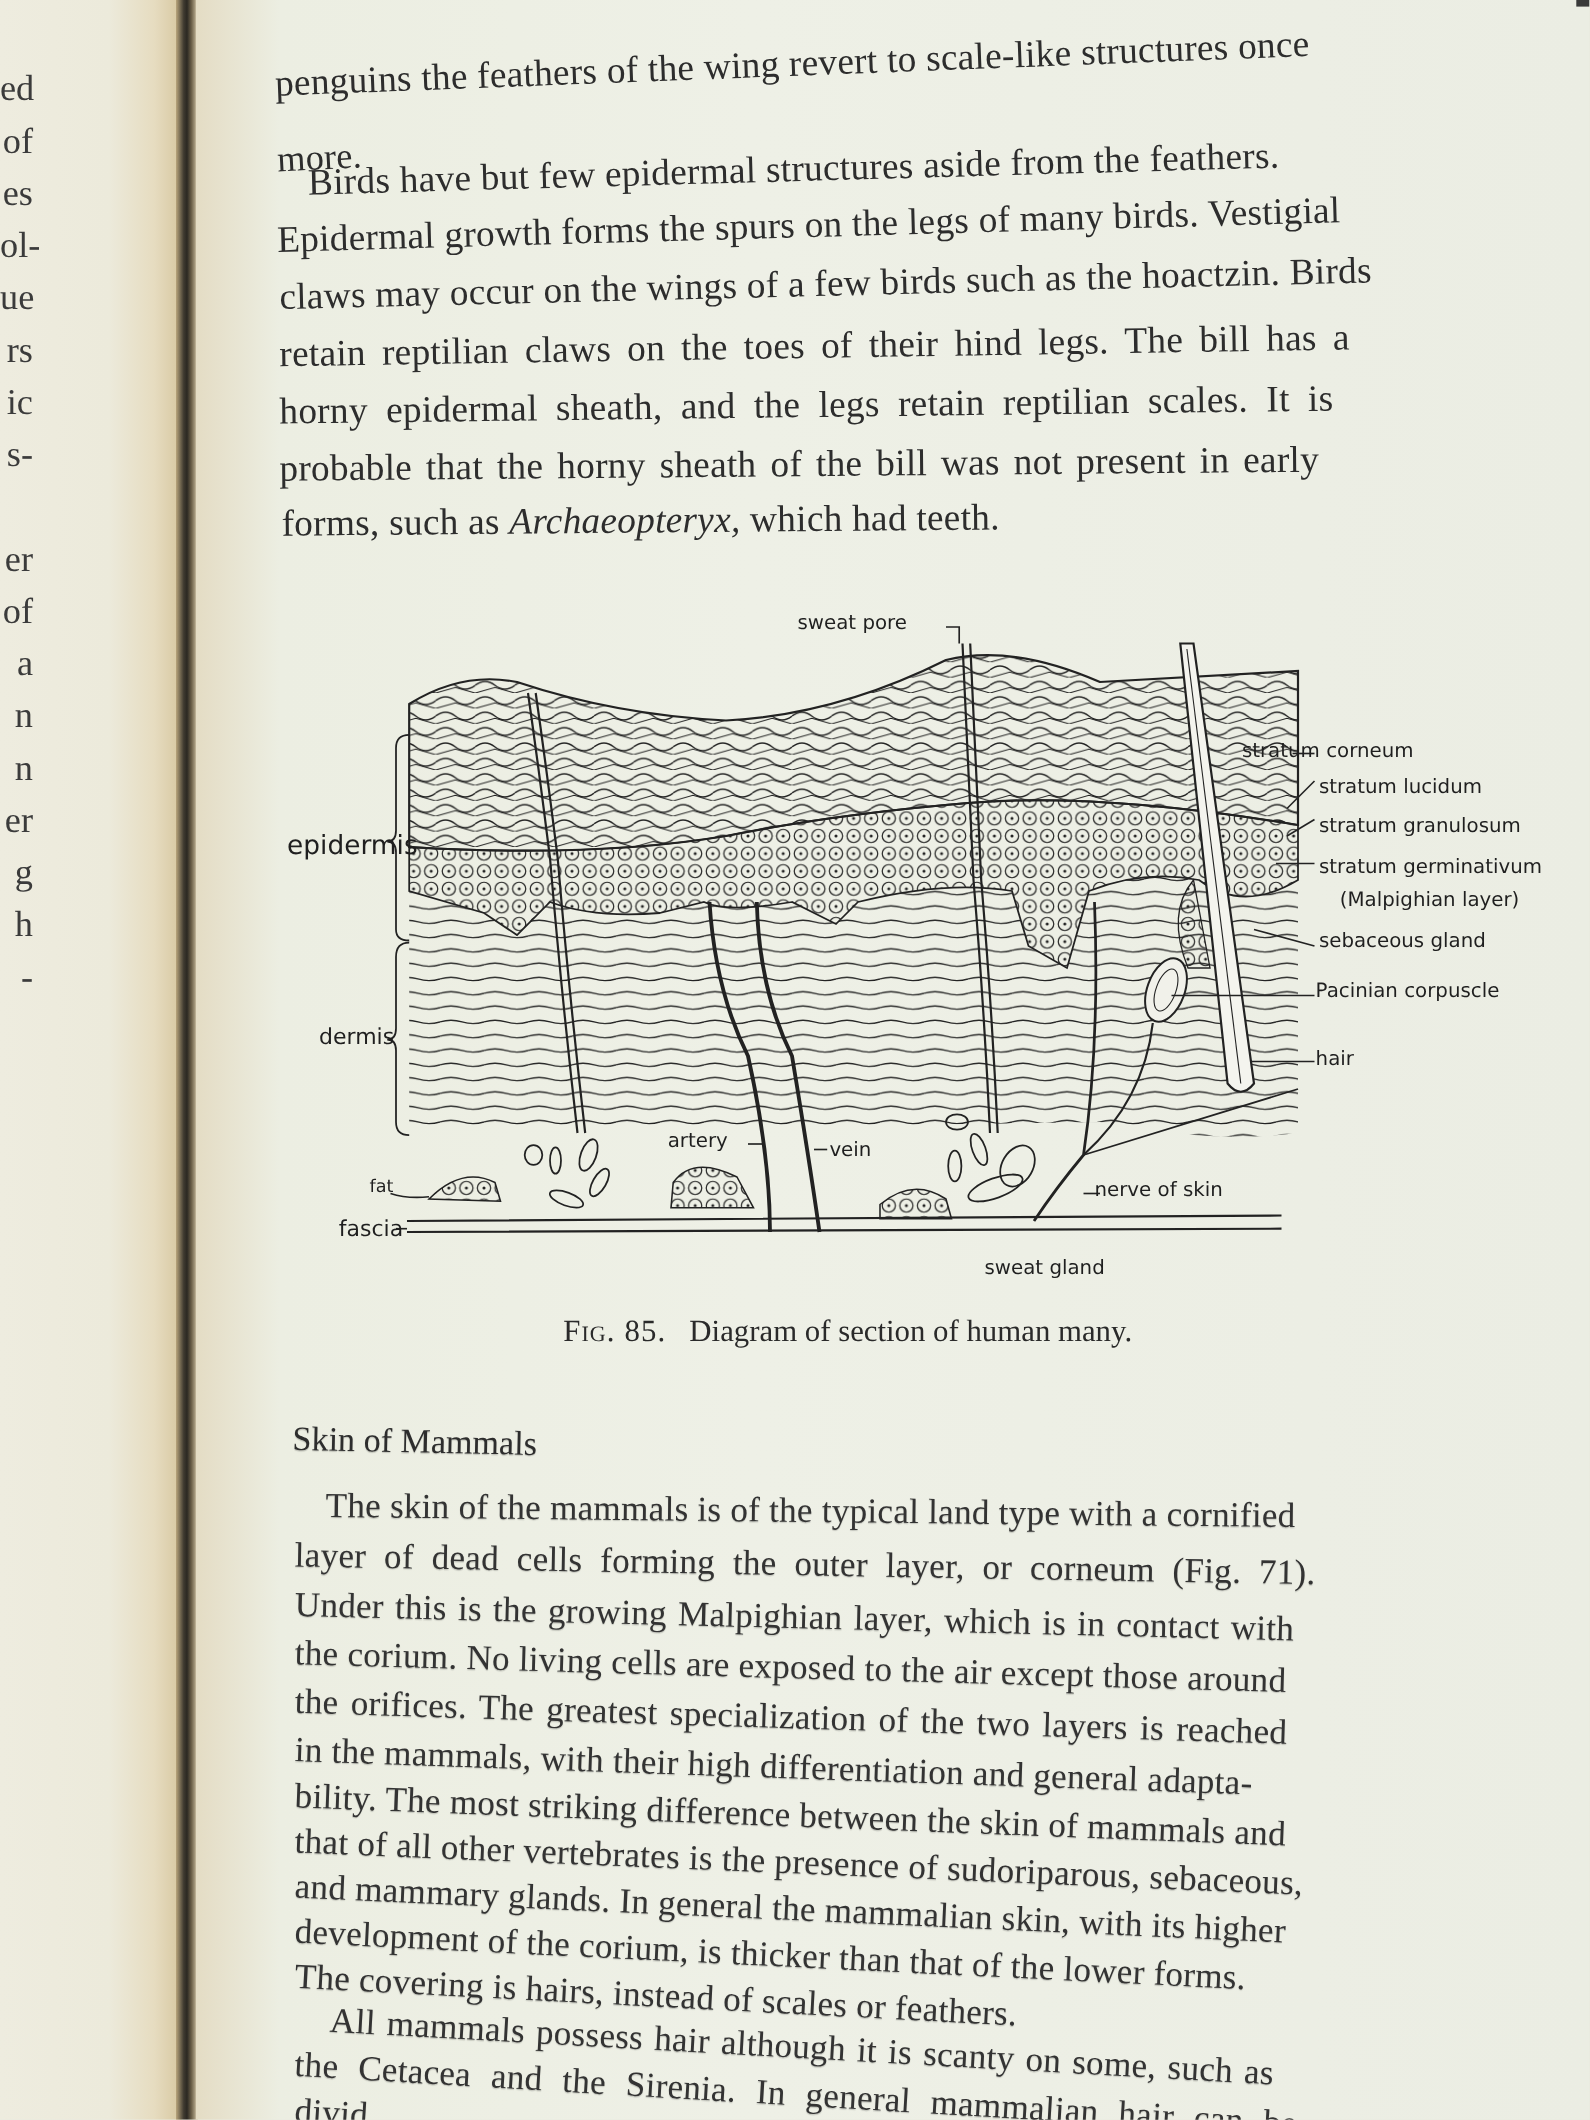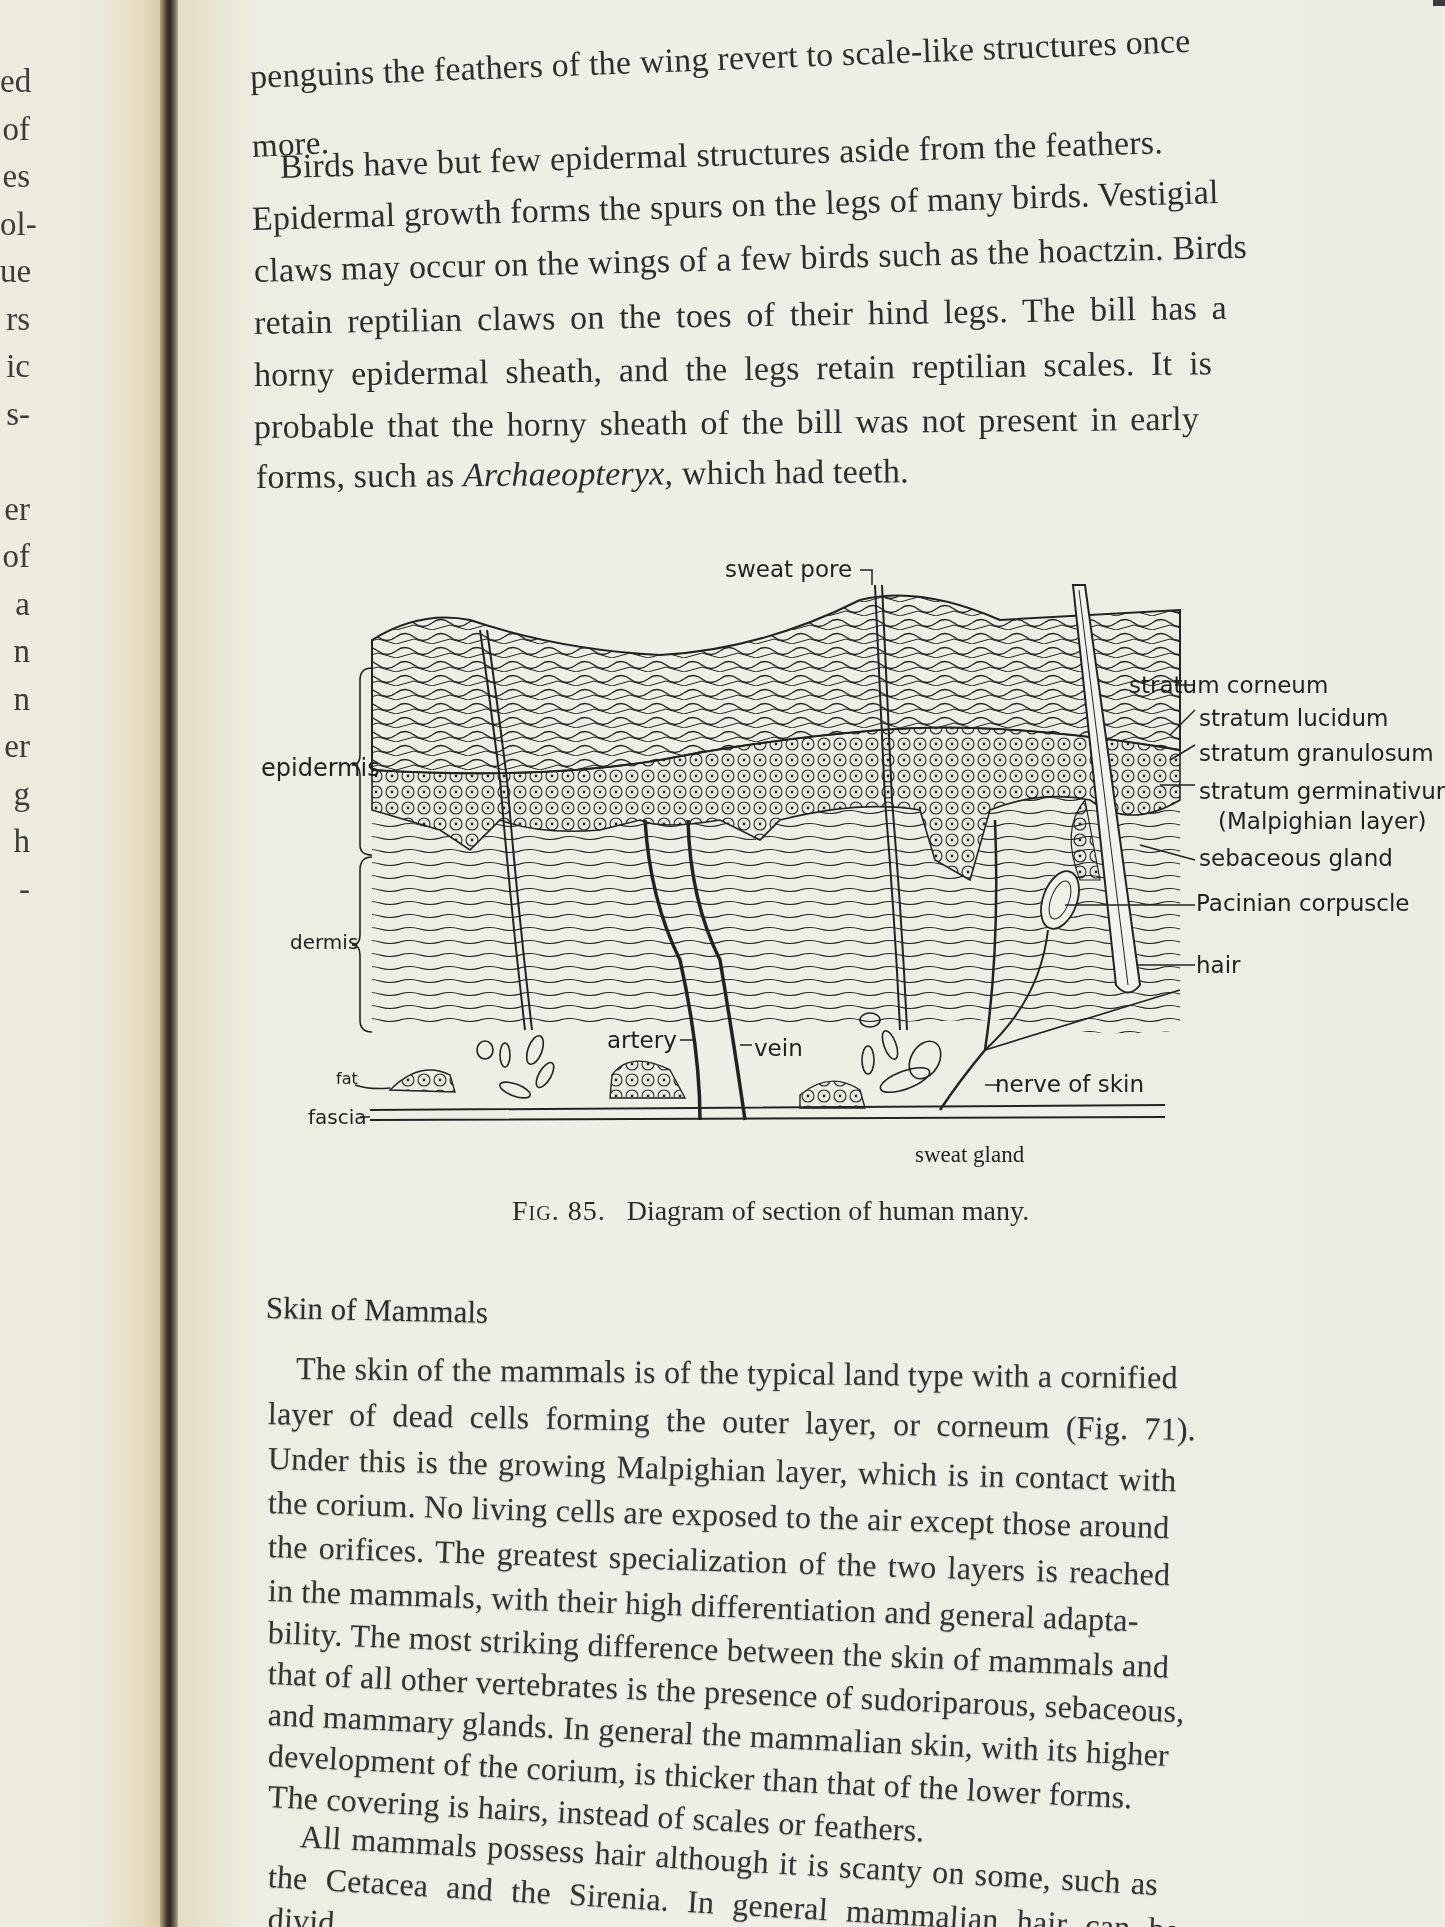--- a/index.html
+++ b/index.html
@@ -28,21 +28,21 @@
     background: linear-gradient(90deg, #e4dcc4 0%, #eceee2 6%, #eef0e6 40%, #ebede3 100%);
   }
   .line {
     position: absolute; white-space: nowrap; font-size: 33px; color: #2d2d2d;
     letter-spacing: 0.2px; transform-origin: left center;
   }
   .line i { font-style: italic; }
   .body2 .line { font-size: 32px; color: #333; text-shadow: 0 1px 1px rgba(0,0,0,0.18); }
   .fig-label {
     position: absolute; font-family: "DejaVu Sans", "Liberation Sans", sans-serif;
-    font-size: 23px; color: #1f1f1f; white-space: nowrap;
+    font-size: 18px; color: #1f1f1f; white-space: nowrap;
   }
   .caption {
     position: absolute; left: 512px; top: 1195px; font-size: 28px; color: #2a2a2a; white-space: nowrap;
   }
   .caption .fig-sc { font-variant: small-caps; letter-spacing: 1px; }
   .section-heading {
     position: absolute; left: 266px; top: 1290px; font-size: 31px; color: #2d2d2d;
     white-space: nowrap; transform: rotate(1.2deg); transform-origin: left center;
     text-shadow: 0 1px 1px rgba(0,0,0,0.2);
   }
@@ -181,21 +181,21 @@
     </g>
   </svg>
 
   <span class="fig-label" style="left:725px; top:556px;">sweat pore</span>
   <span class="fig-label" style="left:261px; top:754px; font-size:24px;">epidermis</span>
   <span class="fig-label" style="left:290px; top:930px; font-size:20px;">dermis</span>
   <span class="fig-label" style="left:336px; top:1069px; font-size:16px;">fat</span>
   <span class="fig-label" style="left:308px; top:1105px; font-size:20px;">fascia</span>
   <span class="fig-label" style="left:607px; top:1027px;">artery</span>
   <span class="fig-label" style="left:754px; top:1035px;">vein</span>
-  <span class="fig-label" style="left:915px; top:1142px;font-family:Liberation Serif, serif;">sweat gland</span>
+  <span class="fig-label" style="left:895px; top:1142px;">sweat gland</span>
   <span class="fig-label" style="left:995px; top:1071px;">nerve of skin</span>
   <span class="fig-label" style="left:1129px; top:672px;text-align:center;">stratum corneum</span>
   <span class="fig-label" style="left:1199px; top:705px;">stratum lucidum</span>
   <span class="fig-label" style="left:1199px; top:740px;">stratum granulosum</span>
   <span class="fig-label" style="left:1199px; top:778px;">stratum germinativum</span>
   <span class="fig-label" style="left:1218px; top:808px;">(Malpighian layer)</span>
   <span class="fig-label" style="left:1199px; top:845px;">sebaceous gland</span>
   <span class="fig-label" style="left:1196px; top:890px;">Pacinian corpuscle</span>
   <span class="fig-label" style="left:1196px; top:952px;">hair</span>
 </div>

